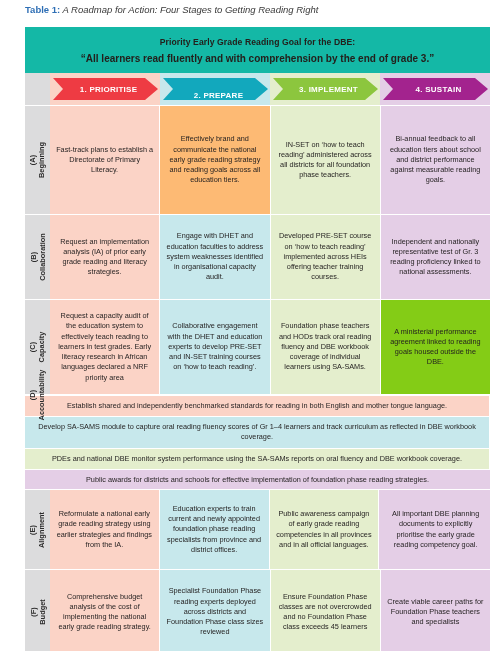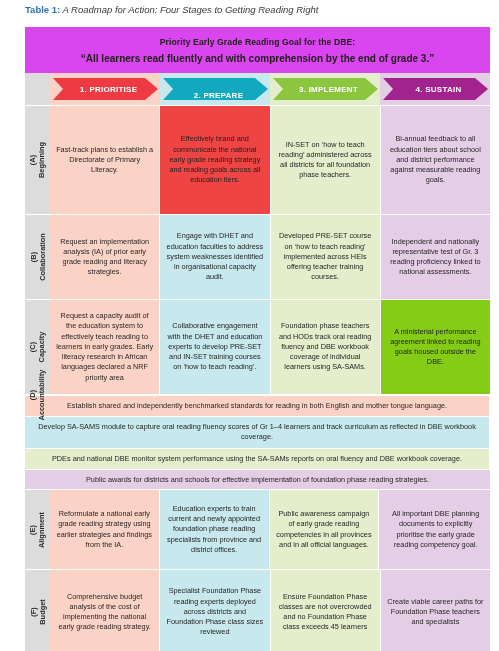--- a/index.html
+++ b/index.html
@@ -87,21 +87,21 @@
 <body>
 
 <div class="page">
 
   <div class="caption">
     <span class="lbl">Table 1:</span><span class="txt"> A Roadmap for Action: Four Stages to Getting Reading Right</span>
   </div>
 
   <div class="table">
 
-    <div class="goal" style="background: #d946ef;">
+    <div class="goal" style="background: #14b8a6;">
       <div class="l1">Priority Early Grade Reading Goal for the DBE:</div>
       <div class="l2">“All learners read fluently and with comprehension by the end of grade 3.”</div>
     </div>
 
     <div class="stagerow">
       <div class="stub-head" style="background: rgb(220, 220, 221);"></div>
       <div class="stage-cell" style="background: rgb(251, 211, 198);">
         <div class="chev" style="background: rgb(238, 59, 67);">
           <span>1. PRIORITISE</span>
         </div>
@@ -126,21 +126,21 @@
     <div id="body-rows">
         <div class="bodyrow" style="height: 109px;">
           <div class="stub" style="background: rgb(220, 220, 221);">
             <div class="stub-inner">
               <div class="stub-rot"><span class="ltr">(A)</span><span>Beginning</span></div>
             </div>
           </div>
           <div class="cell" style="background: rgb(251, 211, 198);">
             <div>Fast-track plans to establish a Directorate of Primary Literacy.</div>
           </div>
-          <div class="cell" style="background: #ef4444;">
+          <div class="cell" style="background: #fdba74;">
             <div>Effectively brand and communicate the national early grade reading strategy and reading goals across all education tiers.</div>
           </div>
           <div class="cell" style="background: rgb(228, 238, 205);">
             <div>IN-SET on ‘how to teach reading’ administered across all districts for all foundation phase teachers.</div>
           </div>
           <div class="cell" style="background: rgb(228, 206, 230);">
             <div>Bi-annual feedback to all education tiers about school and district performance against measurable reading goals.</div>
           </div>
         </div>
         <div class="bodyrow" style="height: 85px;">
@@ -162,21 +162,21 @@
             <div>Independent and nationally representative test of Gr. 3 reading proficiency linked to national assessments.</div>
           </div>
         </div>
         <div class="bodyrow" style="height: 95px;">
           <div class="stub" style="background: rgb(220, 220, 221);">
             <div class="stub-inner">
               <div class="stub-rot"><span class="ltr">(C)</span><span>Capacity</span></div>
             </div>
           </div>
           <div class="cell" style="background: rgb(251, 211, 198);">
-            <div>Request a capacity audit of the education system to effectively teach reading to learners in early grades. Early literacy research in African languages declared a NRF priority area</div>
+            <div>Request a capacity audit of the education system to effectively teach reading to learners in test grades. Early literacy research in African languages declared a NRF priority area</div>
           </div>
           <div class="cell" style="background: rgb(199, 232, 236);">
             <div>Collaborative engagement with the DHET and education experts to develop PRE-SET and IN-SET training courses on ‘how to teach reading’.</div>
           </div>
           <div class="cell" style="background: rgb(228, 238, 205);">
             <div>Foundation phase teachers and HODs track oral reading fluency and DBE workbook coverage of individual learners using SA-SAMs.</div>
           </div>
           <div class="cell" style="background: #84cc16;">
             <div>A ministerial performance agreement linked to reading goals housed outside the DBE.</div>
           </div>

